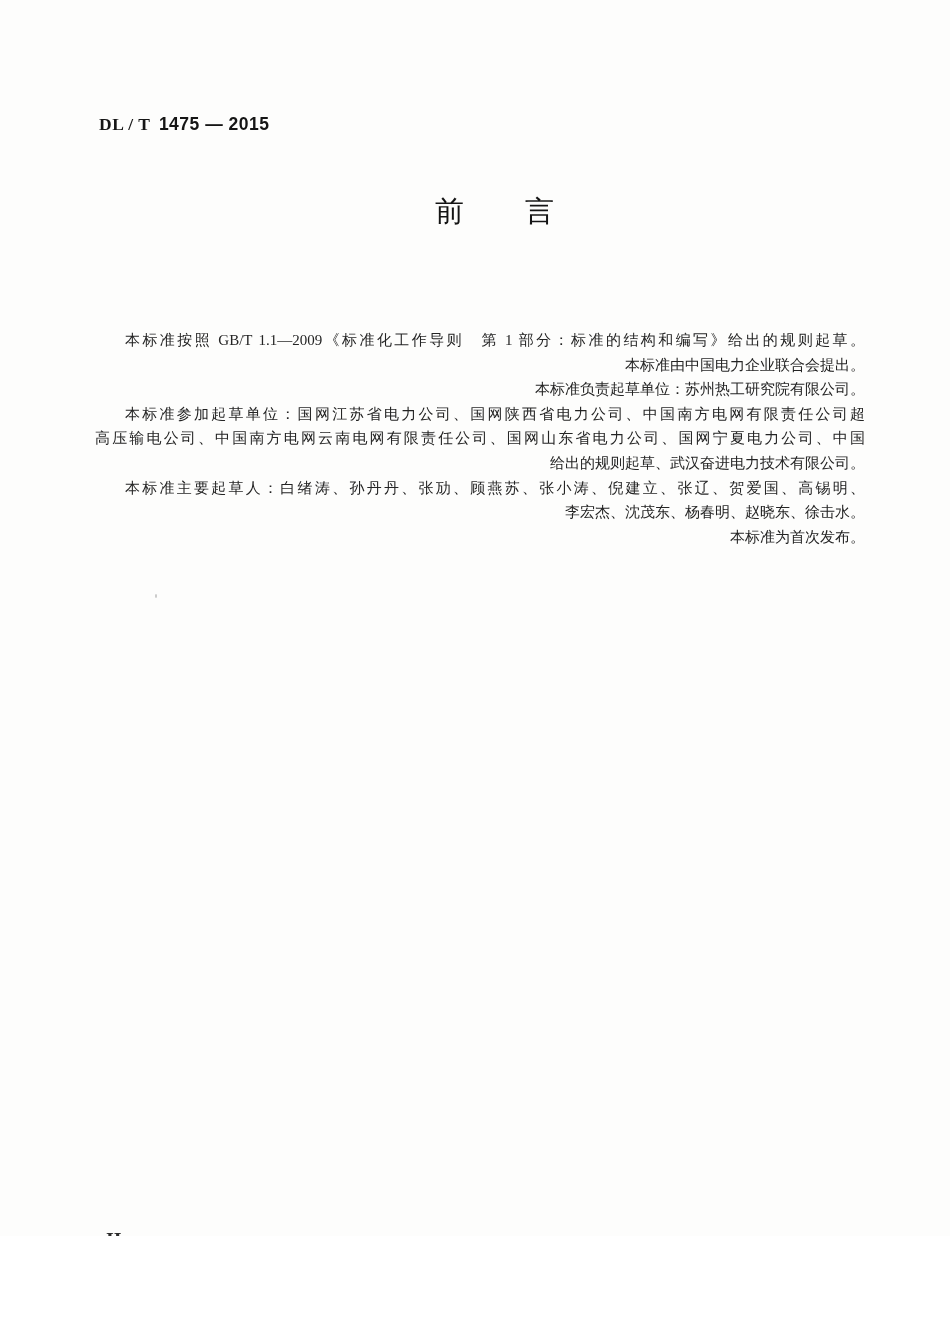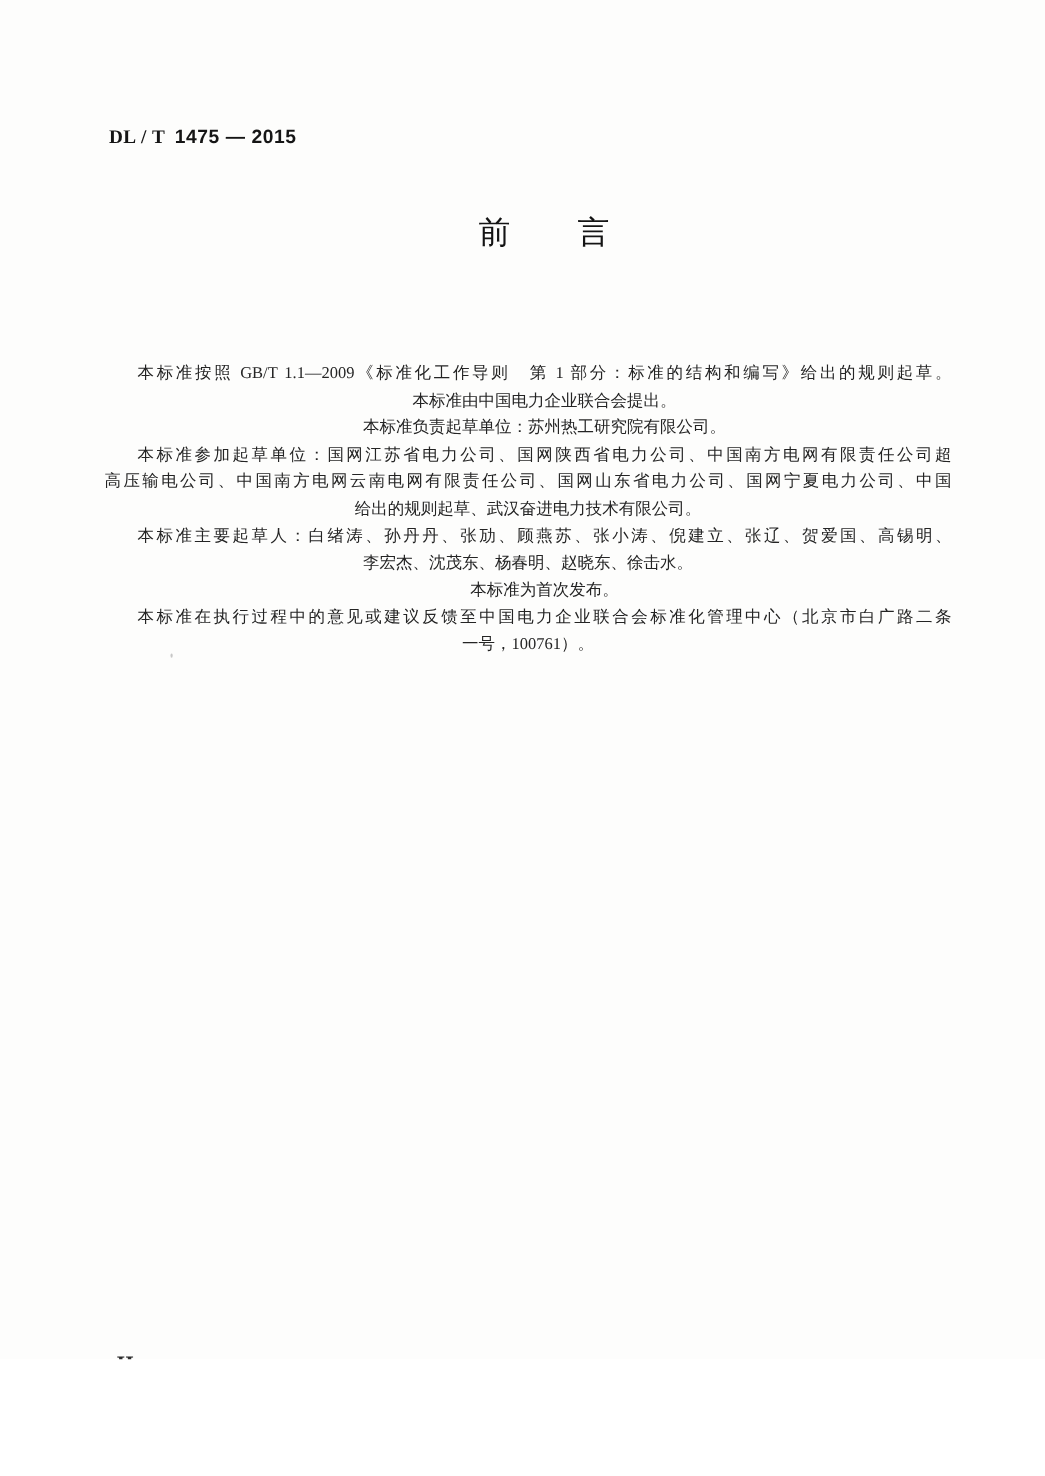--- a/index.html
+++ b/index.html
@@ -51,21 +51,21 @@
     position: absolute;
     left: 95px;
     top: 280px;
     width: 770px;
     font-size: 15px;
     line-height: 24.6px;
     color: #242424;
     margin-top: 48px;
   }
   .line {
-    text-align: center;
+    text-align: right;
   }
   .line.indent {
     text-indent: 2em;
   }
   .line.fill {
     text-align: justify;
     text-align-last: justify;
     text-justify: inter-character;
   }
   .pageno {
@@ -115,24 +115,20 @@
       <div class="line fill">高压输电公司、中国南方电网云南电网有限责任公司、国网山东省电力公司、国网宁夏电力公司、中国</div>
       <div class="line">给出的规则起草、武汉奋进电力技术有限公司。</div>
     </div>
     <div>
       <div class="line indent fill">本标准主要起草人：白绪涛、孙丹丹、张劢、顾燕苏、张小涛、倪建立、张辽、贺爱国、高锡明、</div>
       <div class="line">李宏杰、沈茂东、杨春明、赵晓东、徐击水。</div>
     </div>
     <div>
       <div class="line indent">本标准为首次发布。</div>
     </div>
-    <div>
-      <div class="line indent fill">本标准在执行过程中的意见或建议反馈至中国电力企业联合会标准化管理中心（北京市白广路二条</div>
-      <div class="line">一号，100761）。</div>
-    </div>
   </div>
 
   <div class="pageno">II</div>
 
   <div class="speck s1"></div>
   <div class="speck s2"></div>
 
 </div>
 
 </body></html>

